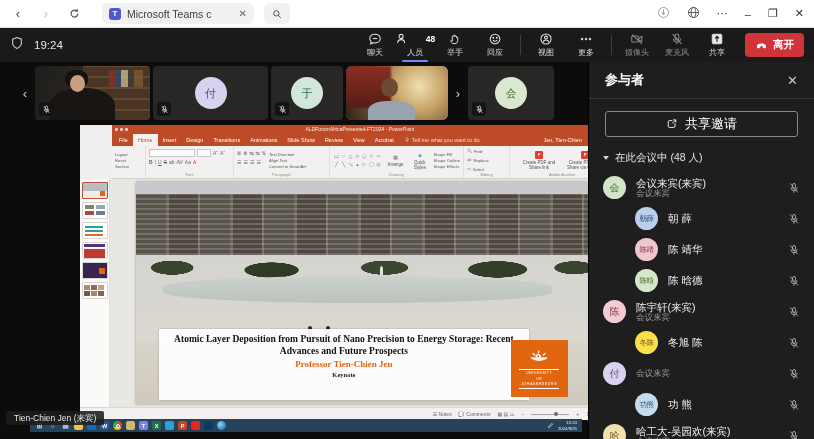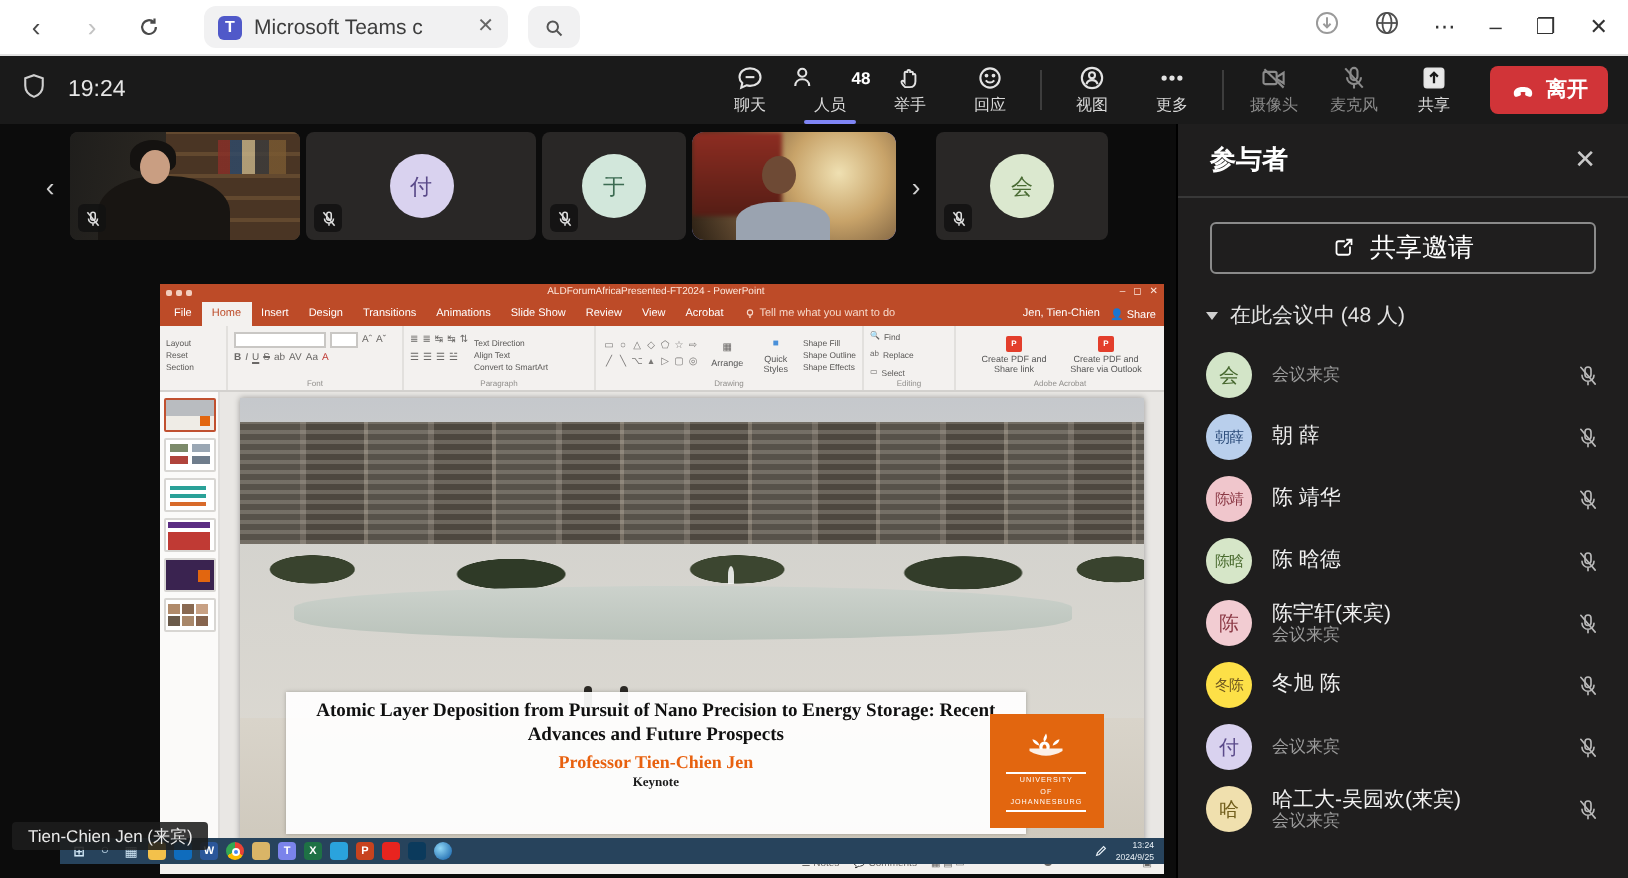--- a/index.html
+++ b/index.html
@@ -61,21 +61,21 @@
   .scene1 .body{position:absolute;left:12%;bottom:-14%;width:58%;height:74%;border-radius:45% 45% 0 0;background:#181512;}
   .scene1 .head{position:absolute;left:30%;top:16%;width:15px;height:17px;border-radius:50%;background:#c99e82;}
   .scene1 .hair{position:absolute;left:26%;top:8%;width:23px;height:16px;border-radius:50% 50% 30% 30%;background:#141210;}
   
   .scene2{position:absolute;inset:0;background:radial-gradient(circle at 72% 38%,#efe0b2 0%,#c8a369 30%,#6b5136 65%,#2b2014 100%);}
   .scene2 .red{position:absolute;left:0;top:0;width:44%;height:78%;background:linear-gradient(#8e2d22,#551d15);filter:blur(1px);}
   .scene2 .head{position:absolute;left:34%;top:22%;width:17px;height:19px;border-radius:50%;background:#6e4a35;}
   .scene2 .torso{position:absolute;left:22%;bottom:-10%;width:46%;height:45%;border-radius:40% 40% 0 0;background:#9aa3b0;}
 
   
-  .ppt{position:absolute;left:80px;top:80px;width:502px;height:295px;background:#f1efed;font-family:"Liberation Sans",sans-serif;}
+  .ppt{position:absolute;left:80px;top:63px;width:502px;height:295px;background:#f1efed;font-family:"Liberation Sans",sans-serif;padding-left:32px;}
   .ppt-titlebar{height:9px;background:#bd4b28;display:flex;align-items:center;padding:0 3px;}
   .qat{display:flex;gap:2px;}
   .qat span{width:3px;height:3px;background:#f3cdbd;border-radius:1px;}
   .ppt-title{flex:1;text-align:center;color:#fde8de;font-size:5px;line-height:9px;white-space:nowrap;overflow:hidden;}
   .ppt-wc{display:flex;gap:4px;color:#fde8de;font-size:5px;line-height:9px;}
   .ppt-tabs{height:12px;background:#bd4b28;display:flex;align-items:stretch;padding-left:2px;font-size:5.5px;color:#fff;}
   .ppt-tab{padding:0 5px;line-height:12px;white-space:nowrap;}
   .ppt-tab.active{background:#f3f1ef;color:#bd4b28;}
   .tellme{display:flex;align-items:center;gap:2px;color:#f6d7c8;padding:0 5px;line-height:12px;white-space:nowrap;}
   .tabs-right{margin-left:auto;display:flex;align-items:center;gap:5px;padding-right:4px;color:#fff;white-space:nowrap;}
@@ -165,21 +165,21 @@
   .panel-x{margin-left:auto;color:#c8c8c8;font-size:13px;}
   .invite{margin:12px 16px 4px;height:24px;border:1px solid #8a8a8a;border-radius:3px;display:flex;
     align-items:center;justify-content:center;gap:7px;color:#fff;font-size:13px;flex:none;}
   .section{display:flex;align-items:center;gap:6px;padding:10px 14px 2px;color:#e2e2e2;font-size:10.5px;flex:none;}
   .caret{width:0;height:0;border-left:3.5px solid transparent;border-right:3.5px solid transparent;
     border-top:4.5px solid #cfcfcf;}
   .plist{flex:1;overflow:hidden;padding-top:5px;}
   .prow{height:31px;display:flex;align-items:center;gap:10px;padding:0 14px;box-sizing:border-box;}
   .pav{width:23px;height:23px;border-radius:50%;display:flex;align-items:center;justify-content:center;
     font-size:10px;flex:none;}
-  .pav.two{font-size:7.5px;letter-spacing:-.5px;}
+  .pav.two{font-size:7.5px;letter-spacing:-.5px;margin-left:32px;}
   .pinfo{flex:1;min-width:0;display:flex;flex-direction:column;justify-content:center;line-height:1.15;}
   .pname{color:#f0f0f0;font-size:10.5px;white-space:nowrap;overflow:hidden;}
   .psub{color:#9b9b9b;font-size:8.5px;white-space:nowrap;}
   .pmic{flex:none;display:flex;}
 </style>
 </head>
 <body>
 
 <div class="app">
 
@@ -650,20 +650,21 @@
       <span>共享邀请</span>
     </div>
     <div class="section">
       <span class="caret"></span>
       <span>在此会议中 (48 人)</span>
     </div>
     <div class="plist">
         <div class="prow">
           <span class="pav" style="background: rgb(211, 229, 200); color: rgb(71, 104, 47);">会</span>
           <div class="pinfo">
+            <div class="pname">会议来宾(来宾)</div>
             <div class="psub">会议来宾</div>
           </div>
           <span class="pmic">
             <svg width="12" height="12" viewBox="0 0 16 16" fill="none" stroke="#b9b9b9" stroke-width="1.1" stroke-linecap="round">
               <rect x="6" y="2" width="4" height="7" rx="2"></rect>
               <path d="M4 7.5a4 4 0 0 0 8 0M8 11.5V13.8"></path>
               <path d="M3.2 2.2l9.6 11.2"></path>
             </svg>
           </span>
         </div>
@@ -740,20 +741,33 @@
           </div>
           <span class="pmic">
             <svg width="12" height="12" viewBox="0 0 16 16" fill="none" stroke="#b9b9b9" stroke-width="1.1" stroke-linecap="round">
               <rect x="6" y="2" width="4" height="7" rx="2"></rect>
               <path d="M4 7.5a4 4 0 0 0 8 0M8 11.5V13.8"></path>
               <path d="M3.2 2.2l9.6 11.2"></path>
             </svg>
           </span>
         </div>
         <div class="prow">
+          <span class="pav two" style="background: rgb(196, 220, 238); color: rgb(42, 90, 122);">功熊</span>
+          <div class="pinfo">
+            <div class="pname">功 熊</div>
+          </div>
+          <span class="pmic">
+            <svg width="12" height="12" viewBox="0 0 16 16" fill="none" stroke="#b9b9b9" stroke-width="1.1" stroke-linecap="round">
+              <rect x="6" y="2" width="4" height="7" rx="2"></rect>
+              <path d="M4 7.5a4 4 0 0 0 8 0M8 11.5V13.8"></path>
+              <path d="M3.2 2.2l9.6 11.2"></path>
+            </svg>
+          </span>
+        </div>
+        <div class="prow">
           <span class="pav" style="background: rgb(240, 224, 174); color: rgb(115, 96, 30);">哈</span>
           <div class="pinfo">
             <div class="pname">哈工大-吴园欢(来宾)</div>
             <div class="psub">会议来宾</div>
           </div>
           <span class="pmic">
             <svg width="12" height="12" viewBox="0 0 16 16" fill="none" stroke="#b9b9b9" stroke-width="1.1" stroke-linecap="round">
               <rect x="6" y="2" width="4" height="7" rx="2"></rect>
               <path d="M4 7.5a4 4 0 0 0 8 0M8 11.5V13.8"></path>
               <path d="M3.2 2.2l9.6 11.2"></path>

